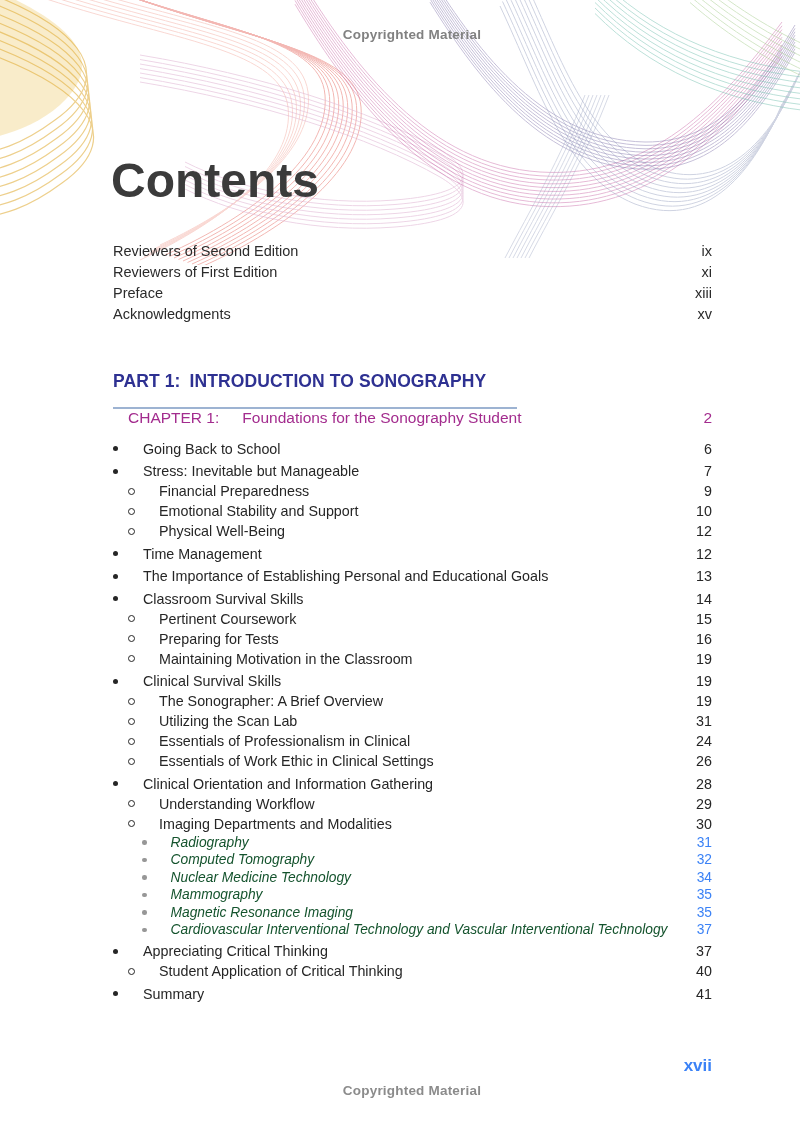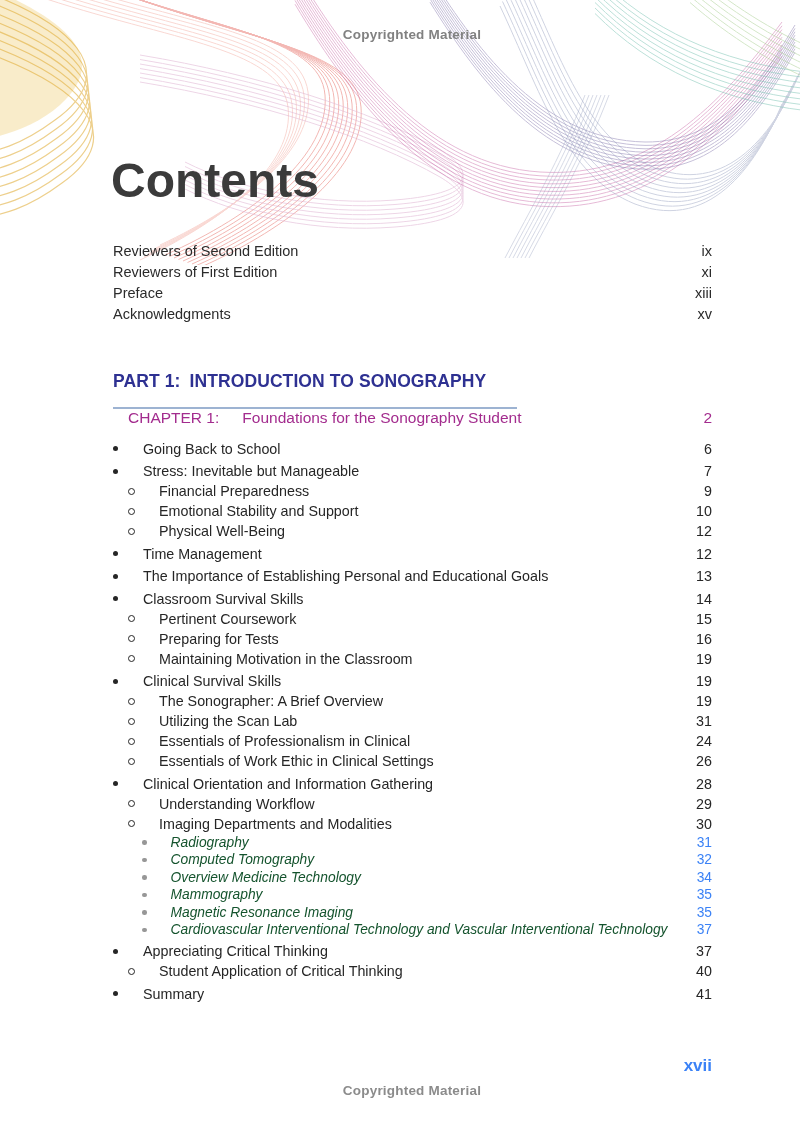--- a/index.html
+++ b/index.html
@@ -319,21 +319,21 @@
       </div>
 
       <div class="toc-row lv3">
         <span class="bullet"></span>
         <span class="label">Computed Tomography</span>
         <span class="page">32</span>
       </div>
 
       <div class="toc-row lv3">
         <span class="bullet"></span>
-        <span class="label">Overview Medicine Technology</span>
+        <span class="label">Nuclear Medicine Technology</span>
         <span class="page">34</span>
       </div>
 
       <div class="toc-row lv3">
         <span class="bullet"></span>
         <span class="label">Mammography</span>
         <span class="page">35</span>
       </div>
 
       <div class="toc-row lv3">

